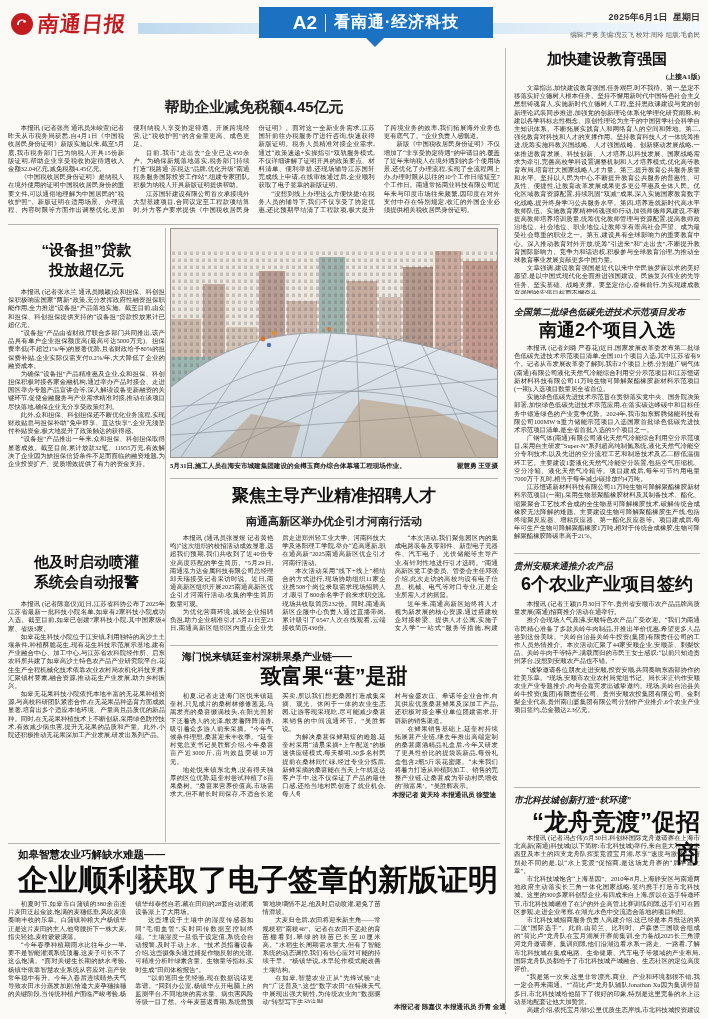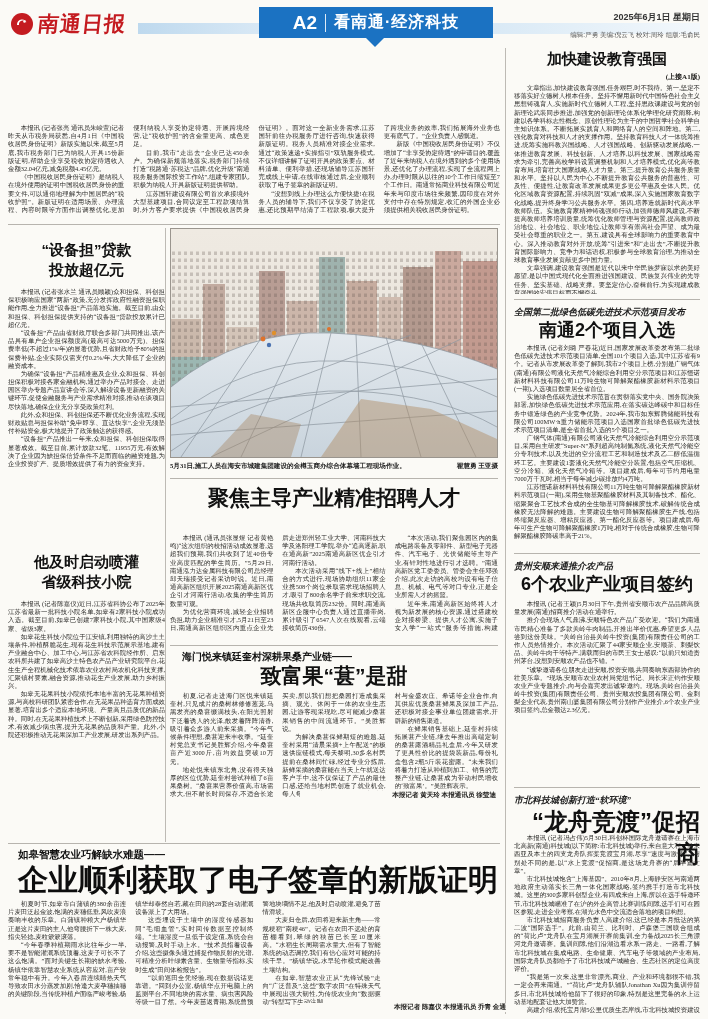--- a/index.html
+++ b/index.html
@@ -15,21 +15,21 @@
       background:linear-gradient(to right,#bed9ee,#eef5fb 40%,#d7e8f5 60%,#f3f8fc);}
   #logo{left:10px;top:10px;display:flex;align-items:center;gap:4px;}
   #paper-name{font-size:21px;font-weight:900;color:#c41b20;transform:skewX(-6deg);letter-spacing:1px;}
   #banner{left:259px;top:7px;width:234px;height:31px;background:#1b72c2;color:#fff;
       display:flex;align-items:center;justify-content:center;gap:8px;}
   #banner .pg{font-size:19px;font-weight:bold;}
   #banner .sep{width:1px;height:18px;background:#ffffff;opacity:.85;}
   #banner .sec{font-size:16px;font-weight:bold;letter-spacing:1px;}
   #banner-pointer{left:366px;top:38px;width:0;height:0;border-left:9px solid transparent;
       border-right:9px solid transparent;border-top:9px solid #1b72c2;}
-  #issue-date{right:8px;top:11px;font-size:9px;font-weight:bold;color:#333;}
+  #issue-date{right:8px;top:11px;font-size:9px;font-weight:bold;color:#333;font-family:Liberation Mono, monospace;}
   #staff-credits{right:8px;top:31px;font-size:6.5px;color:#555;}
 
   
   #lead-headline{left:8px;top:52px;width:492px;text-align:center;font-size:32px;font-weight:900;
       letter-spacing:0px;color:#111;}
   #lead-subhead{left:8px;top:98px;width:492px;text-align:center;font-size:15px;font-weight:bold;color:#222;}
   .body-text{font-size:6.4px;line-height:1.28;text-align:justify;overflow:hidden;color:#2b2a28;}
   .body-text p{margin:0;text-indent:2em;}
   .cols-4{column-count:4;column-gap:9px;column-fill:auto;}
   .cols-3{column-count:3;column-gap:9px;column-fill:auto;}
@@ -42,21 +42,21 @@
   #lc2-title{left:8px;top:552px;}
   #lc2-body{left:8px;top:600px;width:157px;height:240px;}
 
   
   #photo-frame{left:170px;top:228px;width:328px;height:230px;border:1px solid #9a958e;box-sizing:border-box;background:#e8e4de;}
   #caption-row{left:170px;top:462px;width:328px;display:flex;font-size:6.6px;font-weight:bold;color:#222;}
   #photo-caption{flex:1;text-align:left;}
   #photo-credit{white-space:nowrap;padding-left:8px;}
 
   
-  #recruit-headline{left:170px;top:484px;width:328px;text-align:center;font-size:21px;font-weight:900;color:#111;}
+  #recruit-headline{left:170px;top:484px;width:328px;text-align:center;font-size:17px;font-weight:900;color:#111;}
   #recruit-subhead{left:170px;top:514px;width:328px;text-align:center;font-size:11px;font-weight:bold;color:#222;}
   #recruit-body{left:170px;top:534px;width:328px;height:106px;}
   #mulberry-kicker{left:182px;top:650px;width:320px;font-size:10px;font-weight:bold;color:#111;}
   #mulberry-headline{left:170px;top:662px;width:328px;text-align:center;font-size:21px;font-weight:900;color:#111;}
   #mulberry-body{left:170px;top:692px;width:328px;height:108px;}
   #mulberry-byline{left:300px;top:791px;width:196px;text-align:right;font-size:6.6px;font-weight:bold;background:#fbfaf6;}
 
   
   #bottom-kicker{left:18px;top:848px;font-size:10.5px;font-weight:bold;color:#111;}
   #bottom-headline{left:8px;top:860px;width:500px;text-align:center;font-size:30px;font-weight:900;color:#0d0d0d;}
@@ -96,20 +96,21 @@
   </div>
   <div class="abs sans" id="banner">
     <span class="pg">A2</span>
     <span class="sep"></span>
     <span class="sec">看南通·经济科技</span>
   </div>
   <div class="abs" id="banner-pointer"></div>
   <div class="abs sans" id="issue-date">2025年6月1日  星期日</div>
   <div class="abs sans" id="staff-credits">编辑:严勇  美编:倪云飞  校对:周玲  组版:毛俞民</div>
 
+  <div class="abs sans" id="lead-subhead">帮助企业减免税额4.45亿元</div>
   <div class="abs body-text cols-4" id="lead-body">
       <p>本报讯 (记者张亮 通讯员朱峻萱)记者昨天从市税务局获悉,自4月1日《中国税收居民身份证明》新版实施以来,截至5月底,我市税务部门已为纳税人开具15份新版证明,帮助企业享受税收协定待遇收入金额32.04亿元,减免税额4.45亿元。</p>
       <p>《中国税收居民身份证明》是纳税人在境外使用的证明中国税收居民身份的重要文件,可以通俗地理解为中国居民的“税收护照”。新版证明在适用场景、办理流程、内容时限等方面作出调整优化,更加便利纳税人享受协定待遇、开展跨境经营,让“税收护照”的含金量更高、成色更足。</p>
       <p>目前,我市“走出去”企业已达450余户。为确保新规落地落实,税务部门持续打造“税路通·苏税达”品牌,优化升级“南通税务服务国际投资工作站”,组建专家团队,积极为纳税人开具新版证明提供帮助。</p>
       <p>江苏国轩建设有限公司首次承接境外大型基建项目,合同议定至工程款项结算时,外方客户要求提供《中国税收居民身份证明》。面对这一全新业务需求,江苏国轩前往办税服务厅进行咨询,快速获得新版证明。税务人员精准对接企业需求,通过“政策速递+实操指引”双轨服务模式,不仅详细讲解了证明开具的政策要点、材料清单、便利举措,还现场辅导江苏国轩完成线上申请,在线审核通过后,企业顺利获取了电子签章的新版证明。</p>
       <p>“没想到线上办理这么方便快捷!在税务人员的辅导下,我们不仅享受了协定优惠,还比预期早结清了工程款项,极大提升了跨境业务的效率,我们拓展海外业务也更有底气了。”企业负责人感慨道。</p>
       <p>新版《中国税收居民身份证明》不仅增加了“非享受协定待遇”的申请目的,覆盖了近年来纳税人在境外遇到的多个使用场景,还优化了办理流程,实现了全流程网上办,办理时限从以往的10个工作日缩短至7个工作日。南通常拓商业科技有限公司近年来与印度市场往来频繁,因印度在对外支付中存在特别规定,收汇的外国企业必须提供相关税收居民身份证明。</p>
     </div>
 
   <div class="h-rule" style="left:8px;top:224px;width:492px;"></div>
@@ -123,21 +124,21 @@
   <div class="abs body-text" id="lc1-body">
       <p>本报讯 (记者张水兰 通讯员顾颖)众和担保、科创担保积极响应国家“两新”政策,充分发挥政府性融资担保职能作用,全力推进“设备担”产品落地实施。截至目前,由众和担保、科创担保提供支持的“设备担”贷款投放累计已超亿元。</p>
       <p>“设备担”产品由省财政厅联合多部门共同推出,该产品具有单户企业担保额度高(最高可达5000万元)、担保费率低(不超过1%/年)的显著优势,且省财政给予80%的担保费补贴,企业实际仅需支付0.2%/年,大大降低了企业的融资成本。</p>
       <p>为确保“设备担”产品精准惠及企业,众和担保、科创担保积极对接各家金融机构,通过举办产品对接会、走进园区举办专题产品宣讲会等,深入解读设备更新融资的关键环节,促使金融服务与产业需求精准对接,推动在谈项目尽快落地,确保企业充分享受政策红利。</p>
       <p>此外,众和担保、科创担保还不断优化业务流程,实现财政贴息与担保补助“免申即享、直达快享”,企业无须垫付补贴资金,极大地提升了政策触达的获得感。</p>
       <p>“设备担”产品推出一年来,众和担保、科创担保取得显著成效。截至目前,累计放款32笔、11955万元,有效解决了企业因为缺担保信贷条件不足而面临的融资难题,为企业投资扩产、提质增效提供了有力的资金支持。</p>
     </div>
 
   <div class="abs sans side-title" id="lc2-title">
     <div>他及时启动喷灌</div>
-    <div>省级科技小院</div>
+    <div>系统会自动报警</div>
   </div>
   <div class="abs body-text" id="lc2-body">
       <p>本报讯 (记者陈嘉仪)近日,江苏省科协公布了2025年江苏省最新一批科技小院名单,如皋有2家科技小院成功入选。截至目前,如皋已创建7家科技小院,其中国家级4家、省级3家。</p>
       <p>如皋花生科技小院位于江安镇,利用独特的高沙土土壤条件,种植酥脆花生,现有花生科技示范展示基地,建有产业融合中心、加工中心,与江苏省农科院经作所、启东农科所共建了如皋高沙土特色农产品产业研究院平台,花生生产全程机械化技术依靠农业农村局农机化科技支撑,汇聚镇村要素,融合资源,推动花生产业发展,助力乡村振兴。</p>
       <p>如皋无花果科技小院依托本地丰富的无花果种植资源,与高校科研团队紧密合作,在无花果品种选育方面成效显著,培育出多个适应本地环境、产量高且品质优的新品种。同时,在无花果种植技术上不断创新,采用绿色防控技术,有效减少病虫害,提升无花果的品质和产量。此外,小院还积极推动无花果深加工产业发展,研发出系列产品。</p>
     </div>
 
   <div class="abs" id="photo-frame">
     <svg width="326" height="228" viewBox="0 0 326 228">
       <defs>
@@ -201,20 +202,21 @@
       <circle cx="158" cy="100" r="2" fill="#e0722a"></circle>
     </svg>
   </div>
   <div class="abs" id="caption-row">
     <span id="photo-caption">5月31日,施工人员在海安市城建集团建设的金樽玉商办综合体幕墙工程现场作业。</span>
     <span id="photo-credit">翟慧勇 王亚摄</span>
   </div>
   <div class="h-rule" style="left:170px;top:478px;width:328px;"></div>
 
   <div class="abs sans" id="recruit-headline">聚焦主导产业精准招聘人才</div>
+  <div class="abs sans" id="recruit-subhead">南通高新区举办优企引才河南行活动</div>
   <div class="abs body-text cols-3" id="recruit-body">
       <p>本报讯 (通讯员张显煜 记者黄艳鸣)“这次组织的校招活动成效显著,远超我们预期,我们共收到了近40份专业高度匹配的学生简历。”5月29日,南通泓力达金属科技有限公司总经理邱天瑞接受记者采访时说。近日,南通高新区组织开展2025南通高新区优企引才河南行活动,收集的学生简历数量可观。</p>
       <p>为优化营商环境,减轻企业招聘负担,助力企业精准引才,5月21日至23日,南通高新区组织区内重点企业先后走进郑州轻工业大学、河南科技大学及洛阳理工学院,举办“追高逐新,职在通高新”2025南通高新区优企引才河南行活动。</p>
       <p>本次活动采用“线下+线上”相结合的方式进行,现场协助组织11家企业携508个岗位录取需求现场招聘人才,吸引了800余名学子前来求职交流,现场共收取简历232份。同时,南通高新区企服中心负责人通过直播带岗,累计吸引了6547人次在线观看,云端接收简历436份。</p>
       <p>“本次活动,我们聚焦园区内的集成电路装备及零部件、新型电子元器件、汽车电子、光伏储能等主导产业,有针对性地进行引才选聘。”南通高新区党工委委员、管委会主任邓强介绍,此次走访的高校均设有电子信息、机械、电气等对口专业,正是企业所需人才的摇篮。</p>
       <p>近年来,南通高新区始终将人才视为新发展的核心资源,通过搭建校企对接桥梁、提供人才公寓,实施子女入学“一站式”服务等措施,构建了“引得进、留得住、用得好”人才发展环境,致力于打造高效协同的人才服务体系。</p>
     </div>
 
   <div class="h-rule" style="left:170px;top:645px;width:328px;"></div>
 

